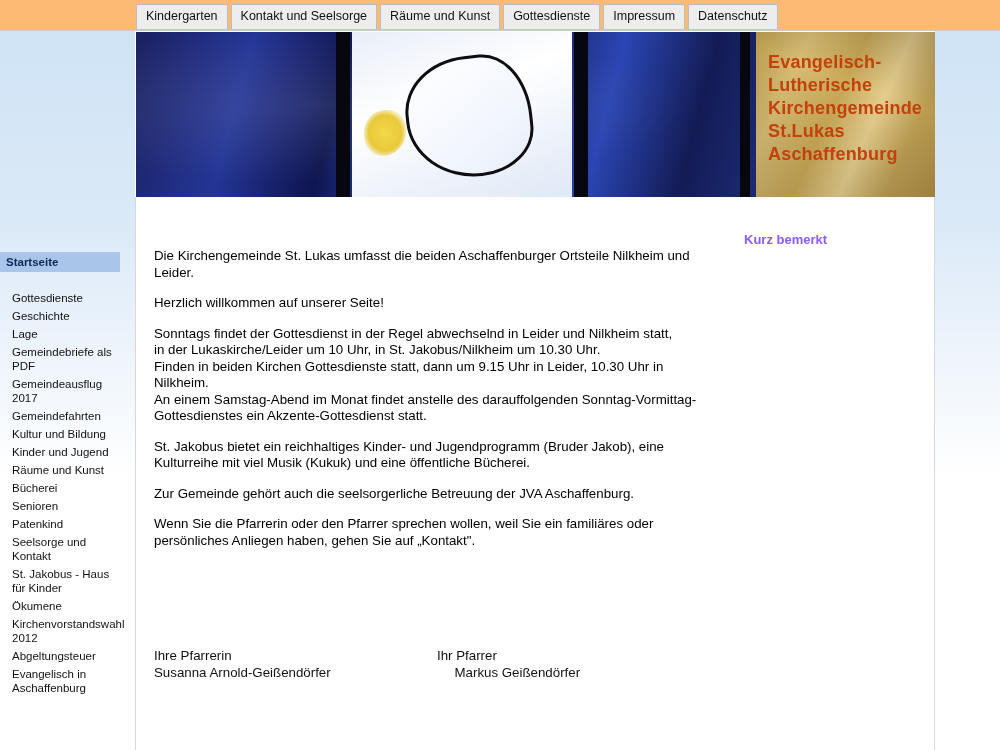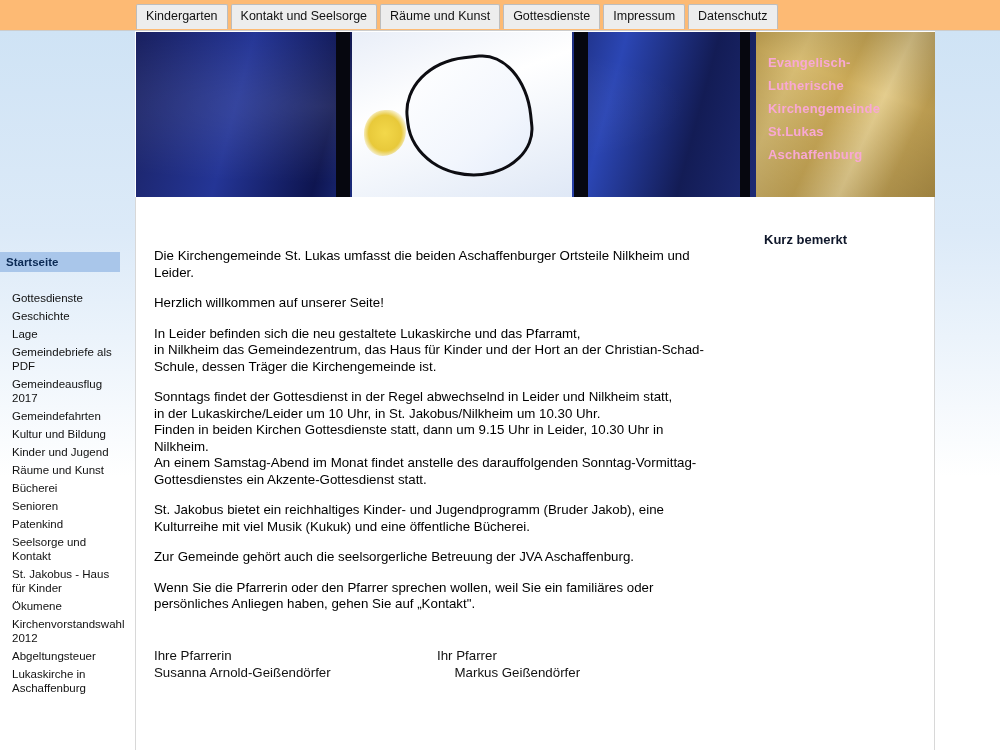--- a/index.html
+++ b/index.html
@@ -125,23 +125,23 @@
   .banner-right-shadow {
     position: absolute;
     left: 0; top: 0; width: 179px; height: 165px;
     background: linear-gradient(200deg, rgba(0,0,0,0.18) 0%, rgba(0,0,0,0) 35%, rgba(0,0,0,0.12) 100%);
   }
   .banner-title {
     position: absolute;
     left: 632px;
     top: 19px;
     width: 180px;
-    color: #f9a8d4;
+    color: #c2410c;
     font-weight: bold;
-    font-size: 13px;
+    font-size: 18px;
     line-height: 23px;
     letter-spacing: 0.2px;
   }
   .banner-title div { white-space: nowrap; }
 
   
   .content-left-border {
     position: absolute;
     left: 135px; top: 197px;
     width: 1px; height: 553px;
@@ -209,25 +209,24 @@
   .sig-indent { padding-left: 18px; }
 
   
   .rightcol {
     position: absolute;
     left: 744px;
     top: 232px;
     width: 180px;
   }
   .rightcol-title {
-    color: #0f172a;
+    color: #8b5cf6;
     font-weight: bold;
     font-size: 13px;
     cursor: pointer;
-    margin-left: 20px;
   }
 </style>
 </head>
 <body>
 
 <div class="page">
 
   <div class="gutter left"></div>
   <div class="gutter right"></div>
 
@@ -278,34 +277,30 @@
       <div class="sidebar-item">Kinder und Jugend</div>
       <div class="sidebar-item">Räume und Kunst</div>
       <div class="sidebar-item">Bücherei</div>
       <div class="sidebar-item">Senioren</div>
       <div class="sidebar-item">Patenkind</div>
       <div class="sidebar-item">Seelsorge und Kontakt</div>
       <div class="sidebar-item">St. Jakobus - Haus für Kinder</div>
       <div class="sidebar-item">Ökumene</div>
       <div class="sidebar-item">Kirchenvorstandswahl 2012</div>
       <div class="sidebar-item">Abgeltungsteuer</div>
-      <div class="sidebar-item">Lukaskirche in Aschaffenburg</div>
+      <div class="sidebar-item">Evangelisch in Aschaffenburg</div>
     </div>
   </div>
 
   <div class="main">
     <div class="para">
       <div class="line">Die Kirchengemeinde St. Lukas umfasst die beiden Aschaffenburger Ortsteile Nilkheim und Leider.</div>
     </div>
     <div class="para">
       <div class="line">Herzlich willkommen auf unserer Seite!</div>
-    </div>
-    <div class="para">
-      <div class="line">In Leider befinden sich die neu gestaltete Lukaskirche und das Pfarramt,</div>
-      <div class="line">in Nilkheim das Gemeindezentrum, das Haus für Kinder und der Hort an der Christian-Schad-Schule, dessen Träger die Kirchengemeinde ist.</div>
     </div>
     <div class="para">
       <div class="line">Sonntags findet der Gottesdienst in der Regel abwechselnd in Leider und Nilkheim statt,</div>
       <div class="line">in der Lukaskirche/Leider um 10 Uhr, in St. Jakobus/Nilkheim um 10.30 Uhr.</div>
       <div class="line">Finden in beiden Kirchen Gottesdienste statt, dann um 9.15 Uhr in Leider, 10.30 Uhr in Nilkheim.</div>
       <div class="line">An einem Samstag-Abend im Monat findet anstelle des darauffolgenden Sonntag-Vormittag-Gottesdienstes ein Akzente-Gottesdienst statt.</div>
     </div>
     <div class="para">
       <div class="line">St. Jakobus bietet ein reichhaltiges Kinder- und Jugendprogramm (Bruder Jakob), eine Kulturreihe mit viel Musik (Kukuk) und eine öffentliche Bücherei.</div>
     </div>

